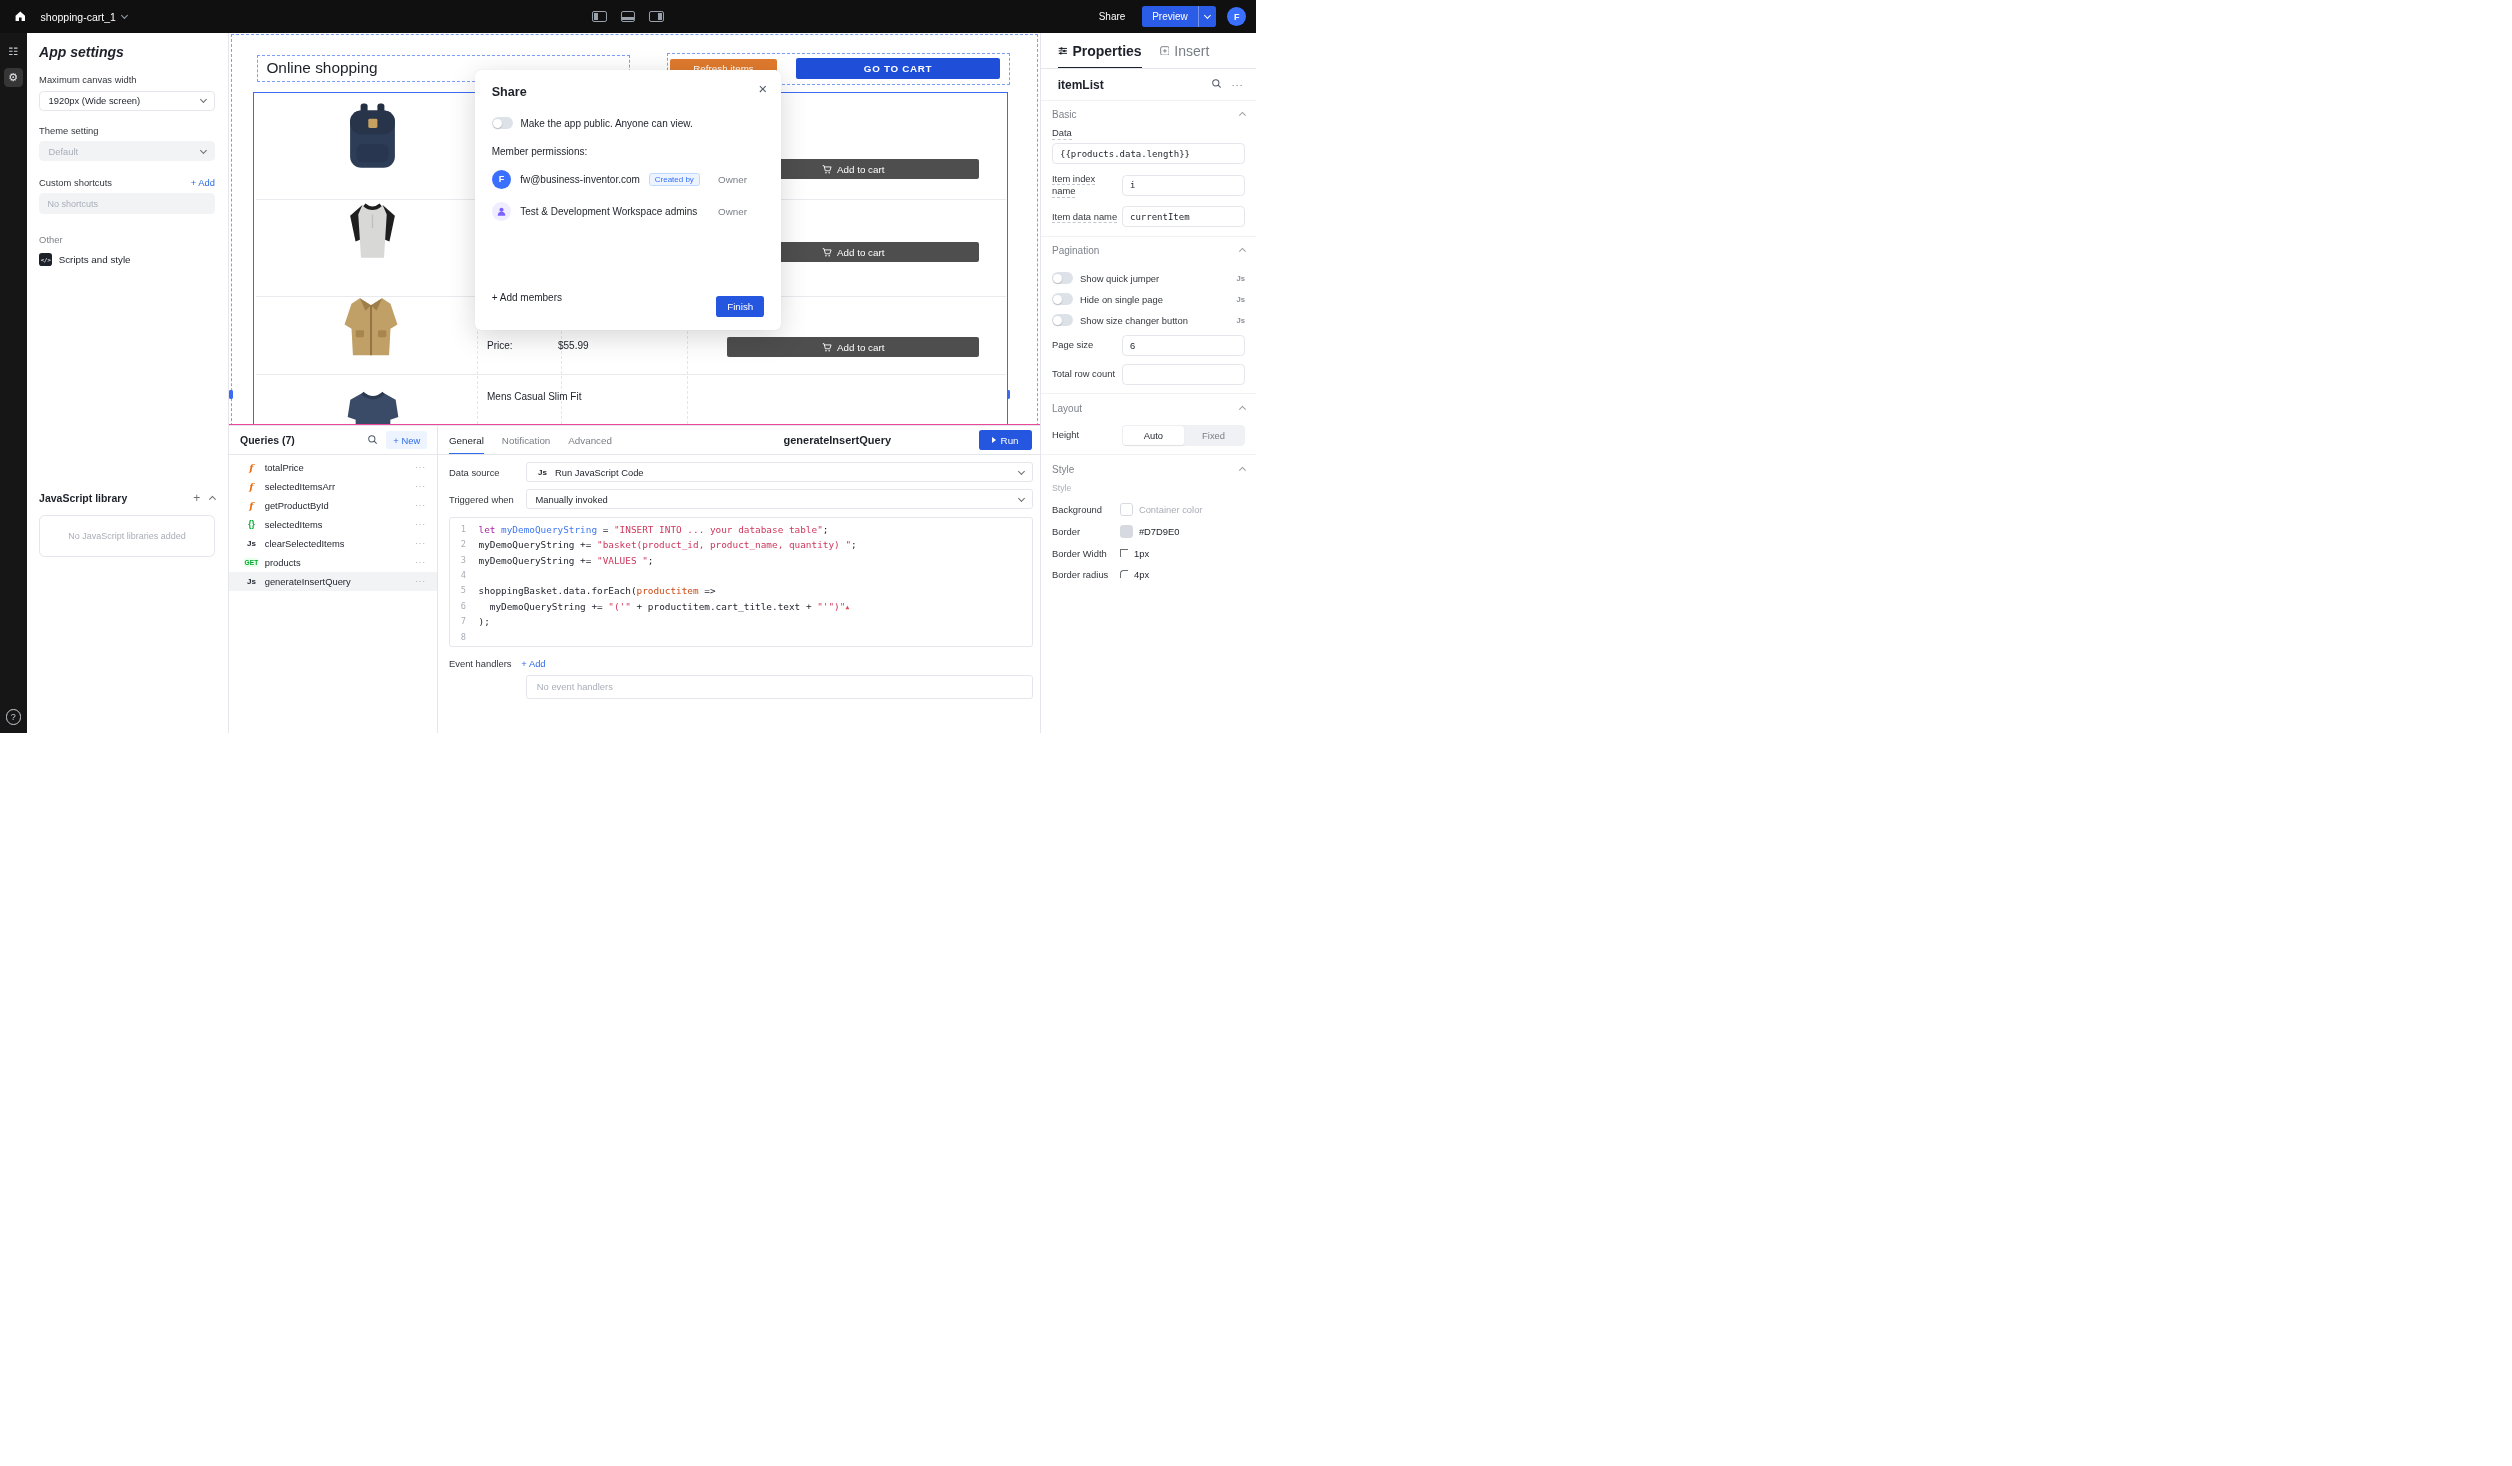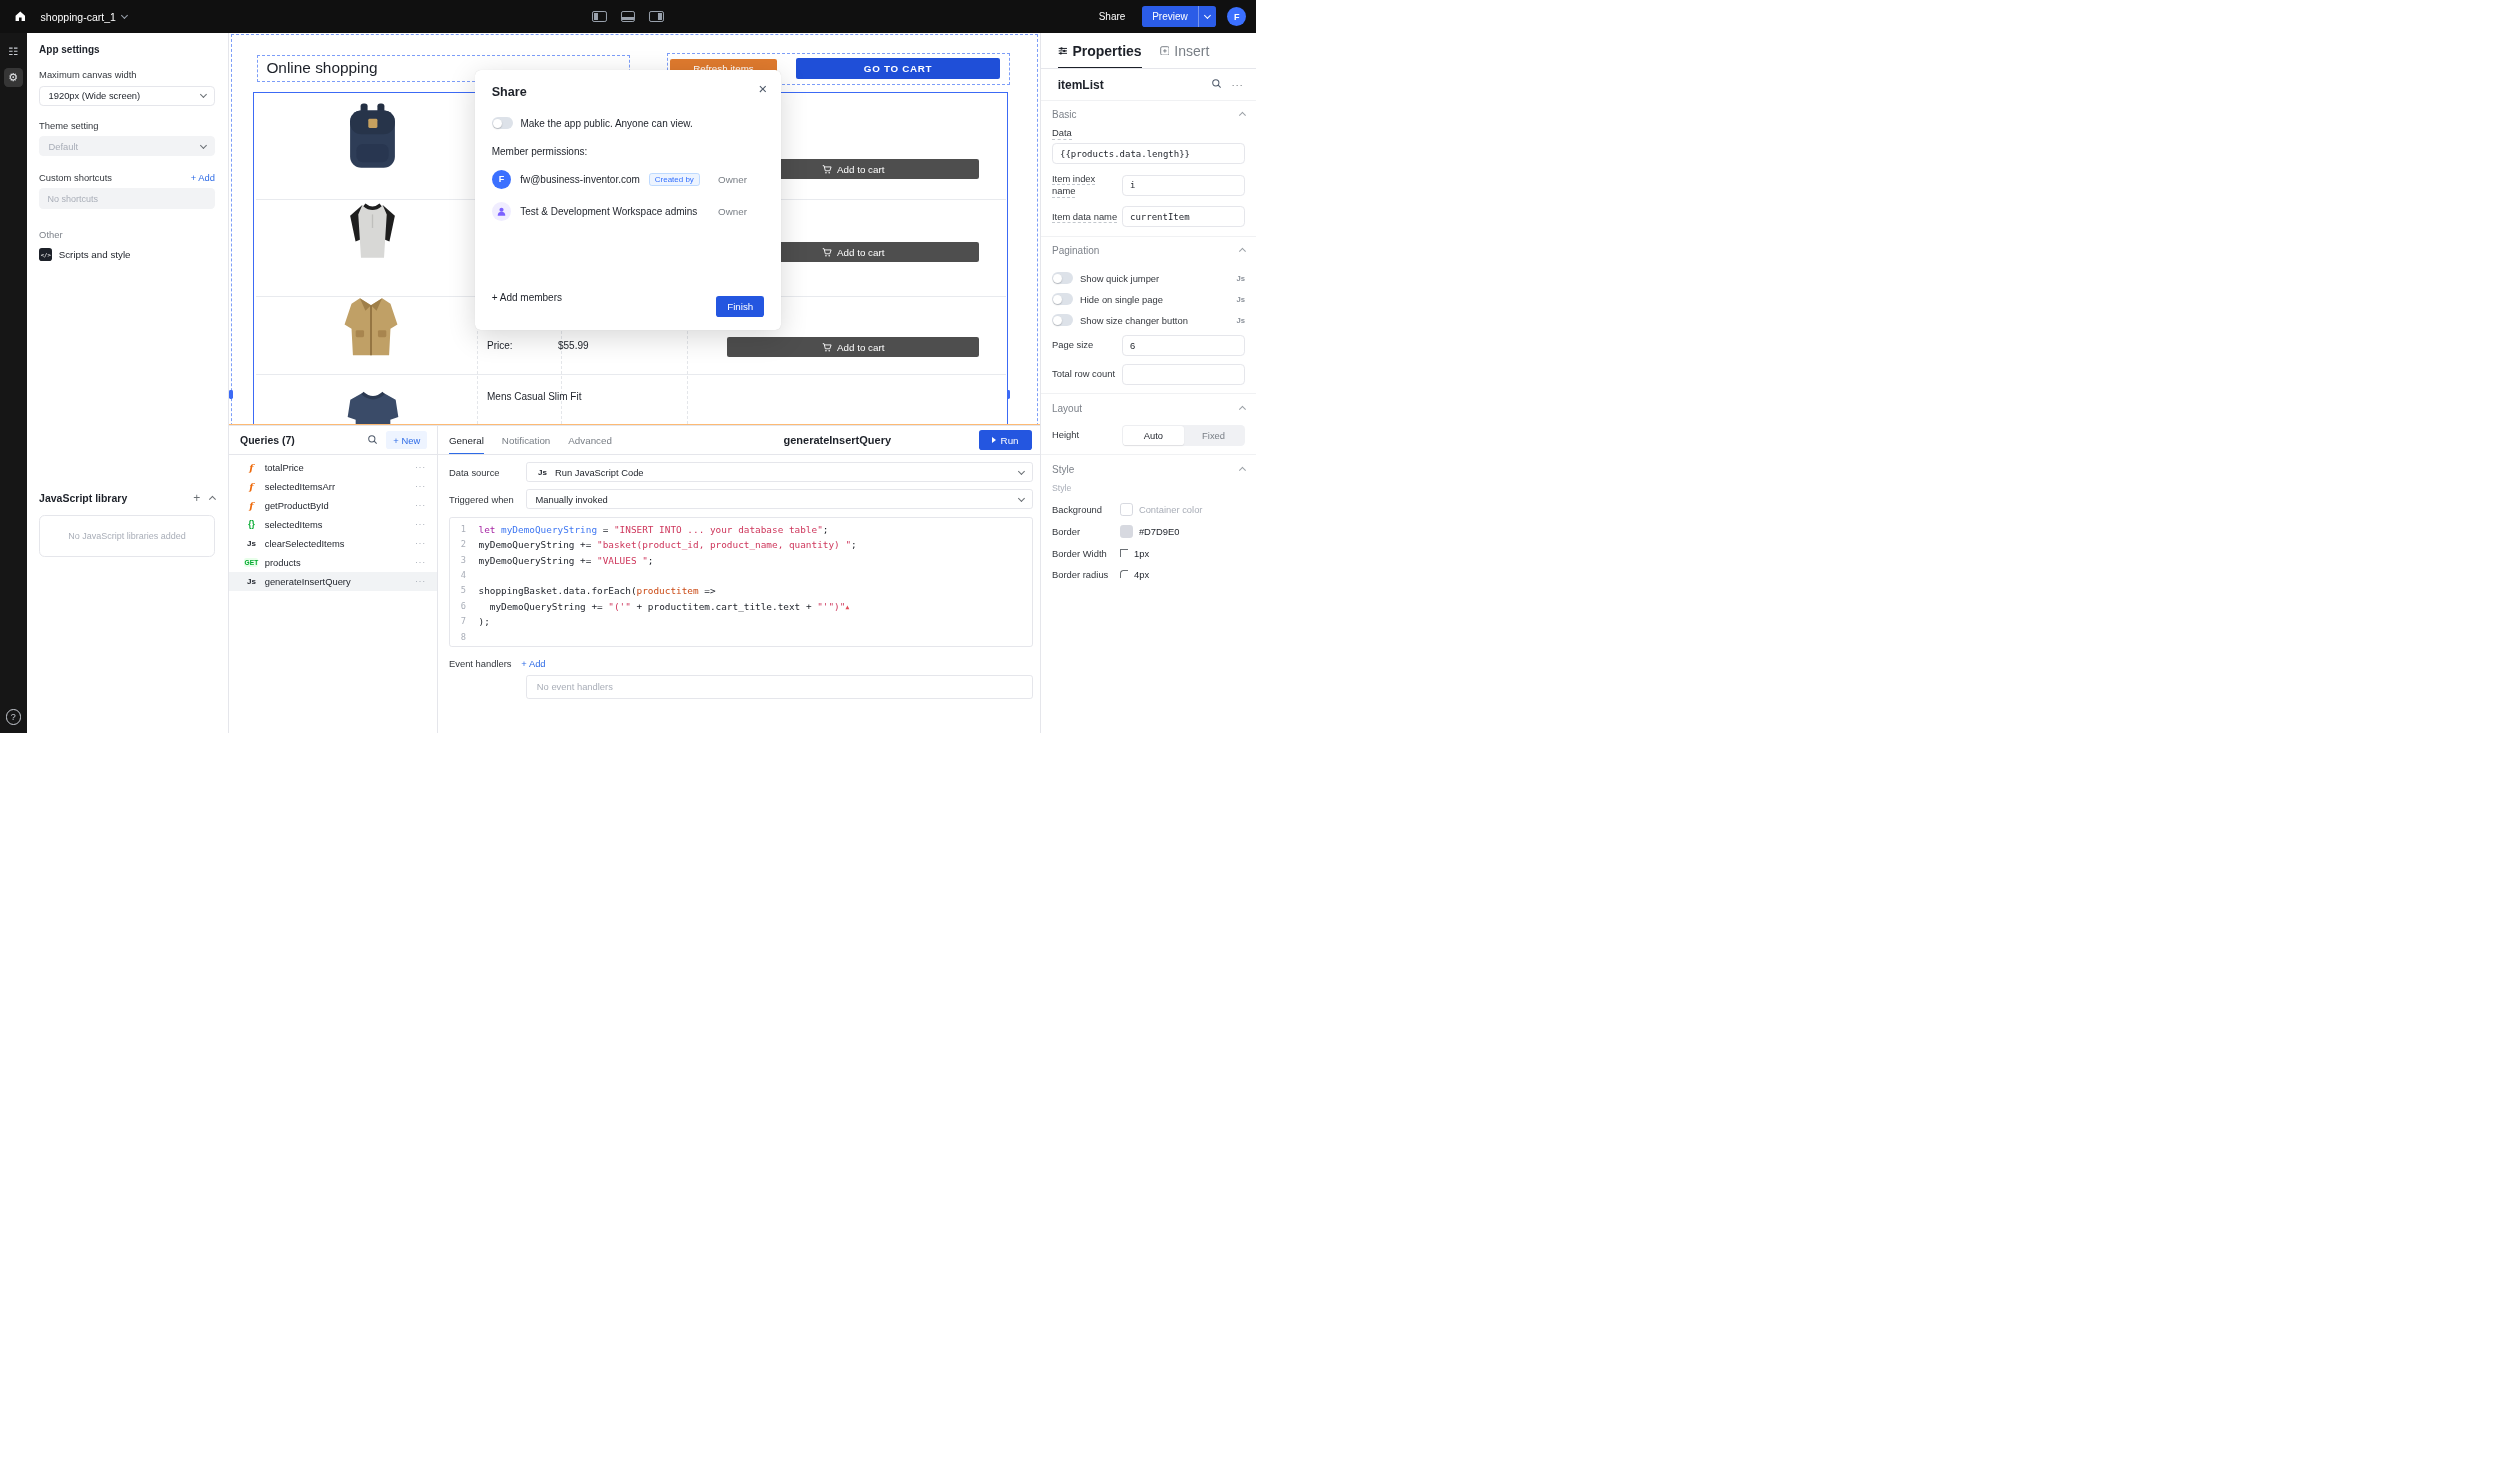--- a/index.html
+++ b/index.html
@@ -1,18 +1,18 @@
 <!DOCTYPE html>
 <html style="font-size:11px"><head>
 <meta charset="utf-8">
 <style>
   html,body{margin:0;padding:0;background:#fff;}
   *{box-sizing:border-box;}
   body{font-family:"Liberation Sans",sans-serif;color:#1D2129;width:1256px;height:733px;overflow:hidden;}
-  #app{position:relative;width:1256px;height:733px;background:#fdba74;}
+  #app{position:relative;width:1256px;height:733px;background:#ec4899;}
 
   
   .topbar{position:absolute;left:0;top:0;width:1256px;height:33px;background:#101010;display:flex;align-items:center;padding:0 9.8px;z-index:40;}
   .tb-left{display:flex;align-items:center;gap:9.8px;}
   .home-btn{width:21px;height:21px;display:flex;align-items:center;justify-content:center;border-radius:4.2px;cursor:pointer;}
   .app-name{display:flex;align-items:center;gap:5.6px;color:#fff;font-size:10.5px;cursor:pointer;}
   .chev{display:inline-block;width:4.9px;height:4.9px;border-right:1.1px solid currentColor;border-bottom:1.1px solid currentColor;transform:rotate(45deg);margin-top:-2.1px;}
   .chev.up{transform:rotate(-135deg);margin-top:2.1px;}
   .tb-center{position:absolute;left:50%;top:0;height:33px;transform:translateX(-50%);display:flex;align-items:center;gap:14px;}
   .pt{width:14.7px;height:11px;border:1.1px solid #9AA2AD;border-radius:2.1px;position:relative;cursor:pointer;}
@@ -30,21 +30,21 @@
 
   
   .rail{position:absolute;left:0;top:33px;bottom:0;width:26.5px;background:#161616;z-index:30;display:flex;flex-direction:column;align-items:center;padding:8.4px 0;}
   .rail-ic{width:19.5px;height:19.5px;display:flex;align-items:center;justify-content:center;border-radius:4.2px;margin-bottom:7px;cursor:pointer;color:#C9CDD4;}
   .rail-ic.active{background:rgba(255,255,255,.14);}
   .rail-gear{font-size:11px;color:#E6E8EB;line-height:1;}
   .rail-help{margin-top:auto;width:15.4px;height:15.4px;border:1.1px solid #C9CDD4;border-radius:50%;color:#C9CDD4;display:flex;align-items:center;justify-content:center;font-size:9px;cursor:pointer;}
 
   
   .left-panel{position:absolute;left:26.5px;top:33px;bottom:0;width:202px;background:#fff;border-right:0.7px solid #E5E6EB;z-index:20;padding:11px 12.6px;}
-  .lp-title{font-size:10px;font-weight:bold;color:#1D2129;}
+  .lp-title{font-size:14px;font-weight:bold;color:#1D2129;font-style:italic;}
   .lp-label{margin-top:14px;font-size:9.4px;color:#33373D;}
   .lp-select{margin-top:5.6px;height:20px;border:0.7px solid #E5E6EB;border-radius:4.2px;display:flex;align-items:center;padding:0 8.4px;font-size:9.4px;color:#1D2129;cursor:pointer;background:#fff;}
   .lp-select .chev{margin-left:auto;color:#6B7075;}
   .lp-select.disabled{background:#F2F3F5;border-color:#F2F3F5;color:#A9AEB8;}
   .lp-row{margin-top:15.4px;display:flex;align-items:center;justify-content:space-between;}
   .lp-add{color:#2E6BE6;font-size:9.4px;cursor:pointer;}
   .lp-empty{margin-top:5.6px;height:21px;background:#F2F3F5;border-radius:4.2px;display:flex;align-items:center;padding:0 8.4px;font-size:9px;color:#A9AEB8;}
   .lp-section{margin-top:19.5px;font-size:9.4px;color:#7D828A;}
   .lp-scripts{margin-top:8.4px;display:flex;align-items:center;gap:6.3px;cursor:pointer;}
   .code-chip{width:13.3px;height:13.3px;background:#1D2129;color:#fff;border-radius:2.8px;font-family:"DejaVu Sans Mono",monospace;font-size:5.6px;display:flex;align-items:center;justify-content:center;}

